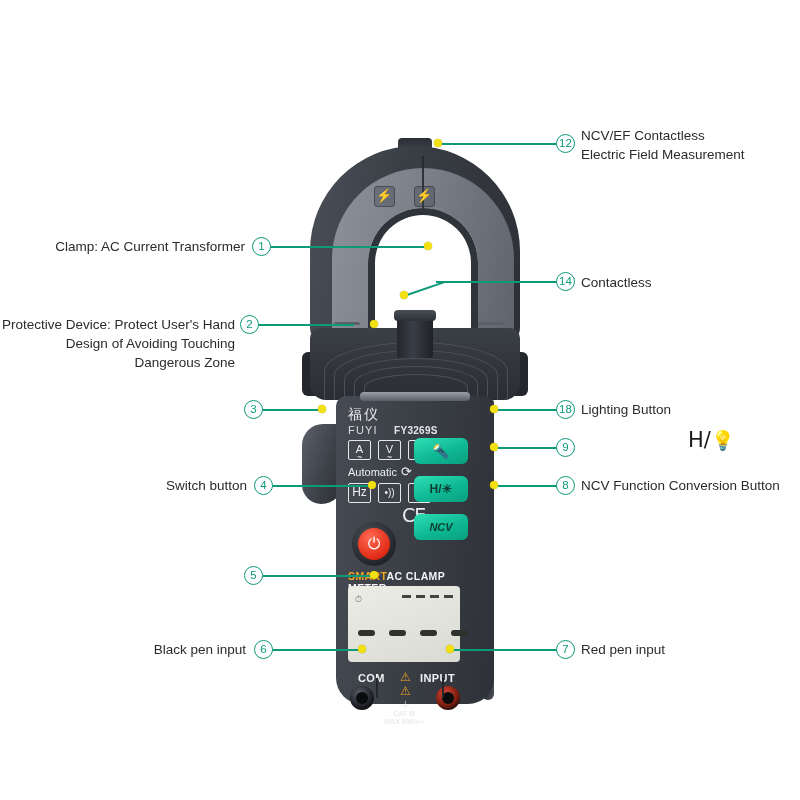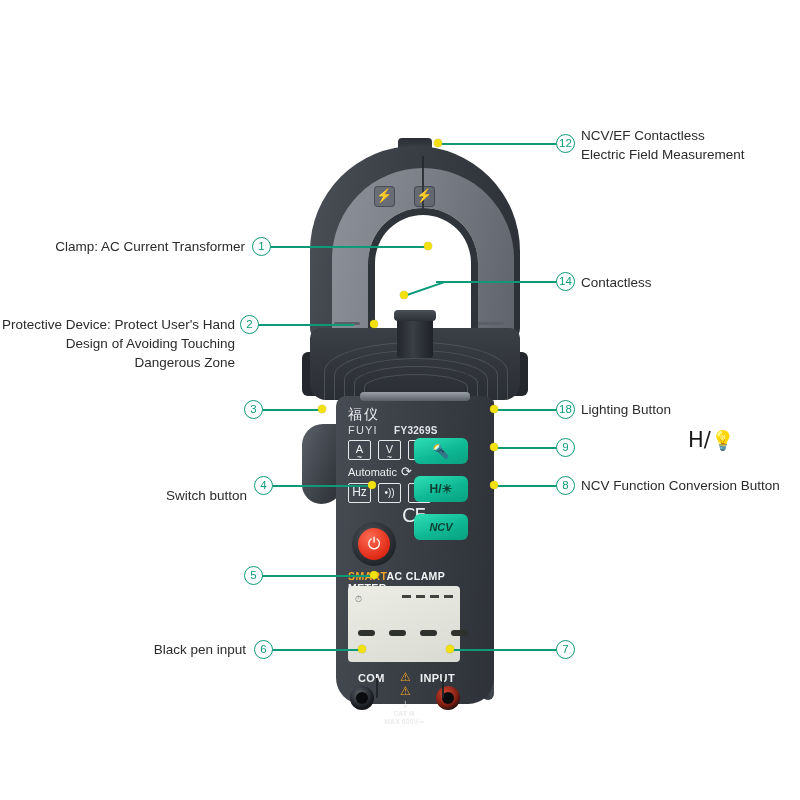--- a/index.html
+++ b/index.html
@@ -284,28 +284,29 @@
   </div>
 
   <div class="lead" style="left:494px;top:485px;width:64px;"></div>
   <div class="dot" style="left:490px;top:481px;"></div>
   <div class="badge" style="left:556px;top:476px;">8</div>
   <div class="callout l" style="left:581px;top:476px;width:215px;">NCV Function Conversion Button</div>
 
   <div class="lead" style="left:272px;top:485px;width:100px;"></div>
   <div class="dot" style="left:368px;top:481px;"></div>
   <div class="badge" style="left:254px;top:476px;">4</div>
-  <div class="callout r" style="left:100px;top:476px;width:147px;margin-top:10px;">Switch button</div>
+  <div class="callout r" style="left:100px;top:476px;width:147px;">Switch button</div>
 
   <div class="lead" style="left:262px;top:575px;width:112px;"></div>
   <div class="dot" style="left:370px;top:571px;"></div>
   <div class="badge" style="left:244px;top:566px;">5</div>
 
   <div class="lead" style="left:272px;top:649px;width:90px;"></div>
   <div class="dot" style="left:358px;top:645px;"></div>
   <div class="badge" style="left:254px;top:640px;">6</div>
   <div class="callout r" style="left:109px;top:640px;width:137px;">Black pen input</div>
 
   <div class="lead" style="left:450px;top:649px;width:108px;"></div>
   <div class="dot" style="left:446px;top:645px;"></div>
   <div class="badge" style="left:556px;top:640px;">7</div>
+  <div class="callout l" style="left:581px;top:640px;width:180px;">Red pen input</div>
 
 </div>
 
 </body></html>

